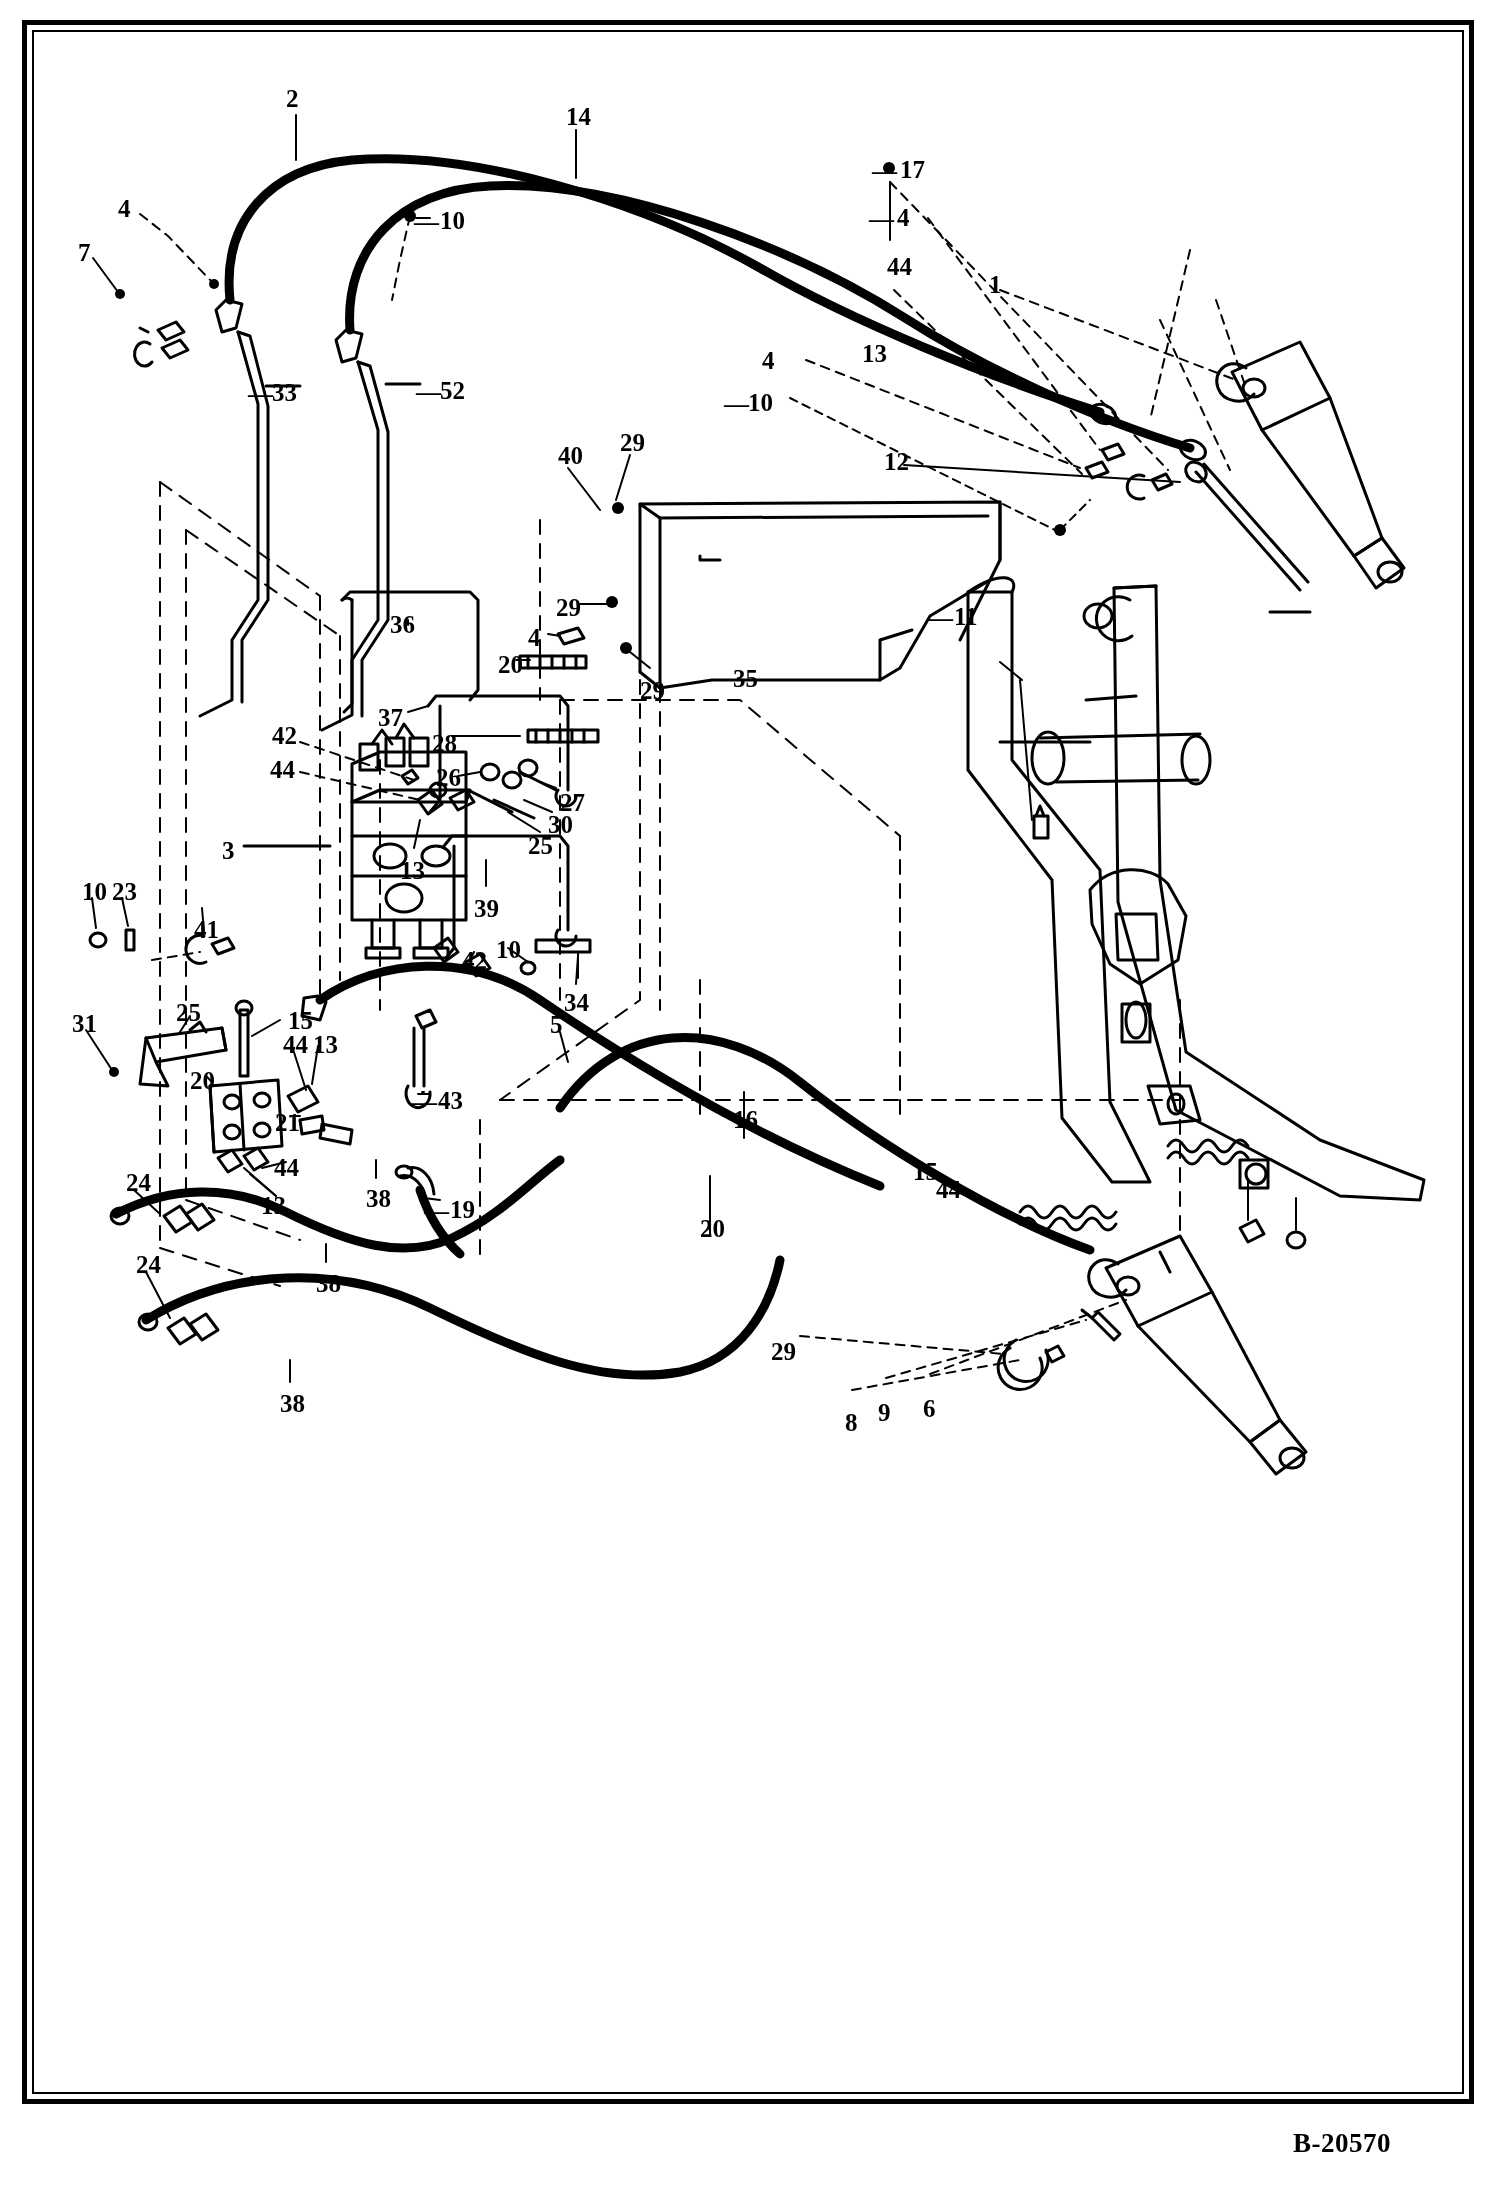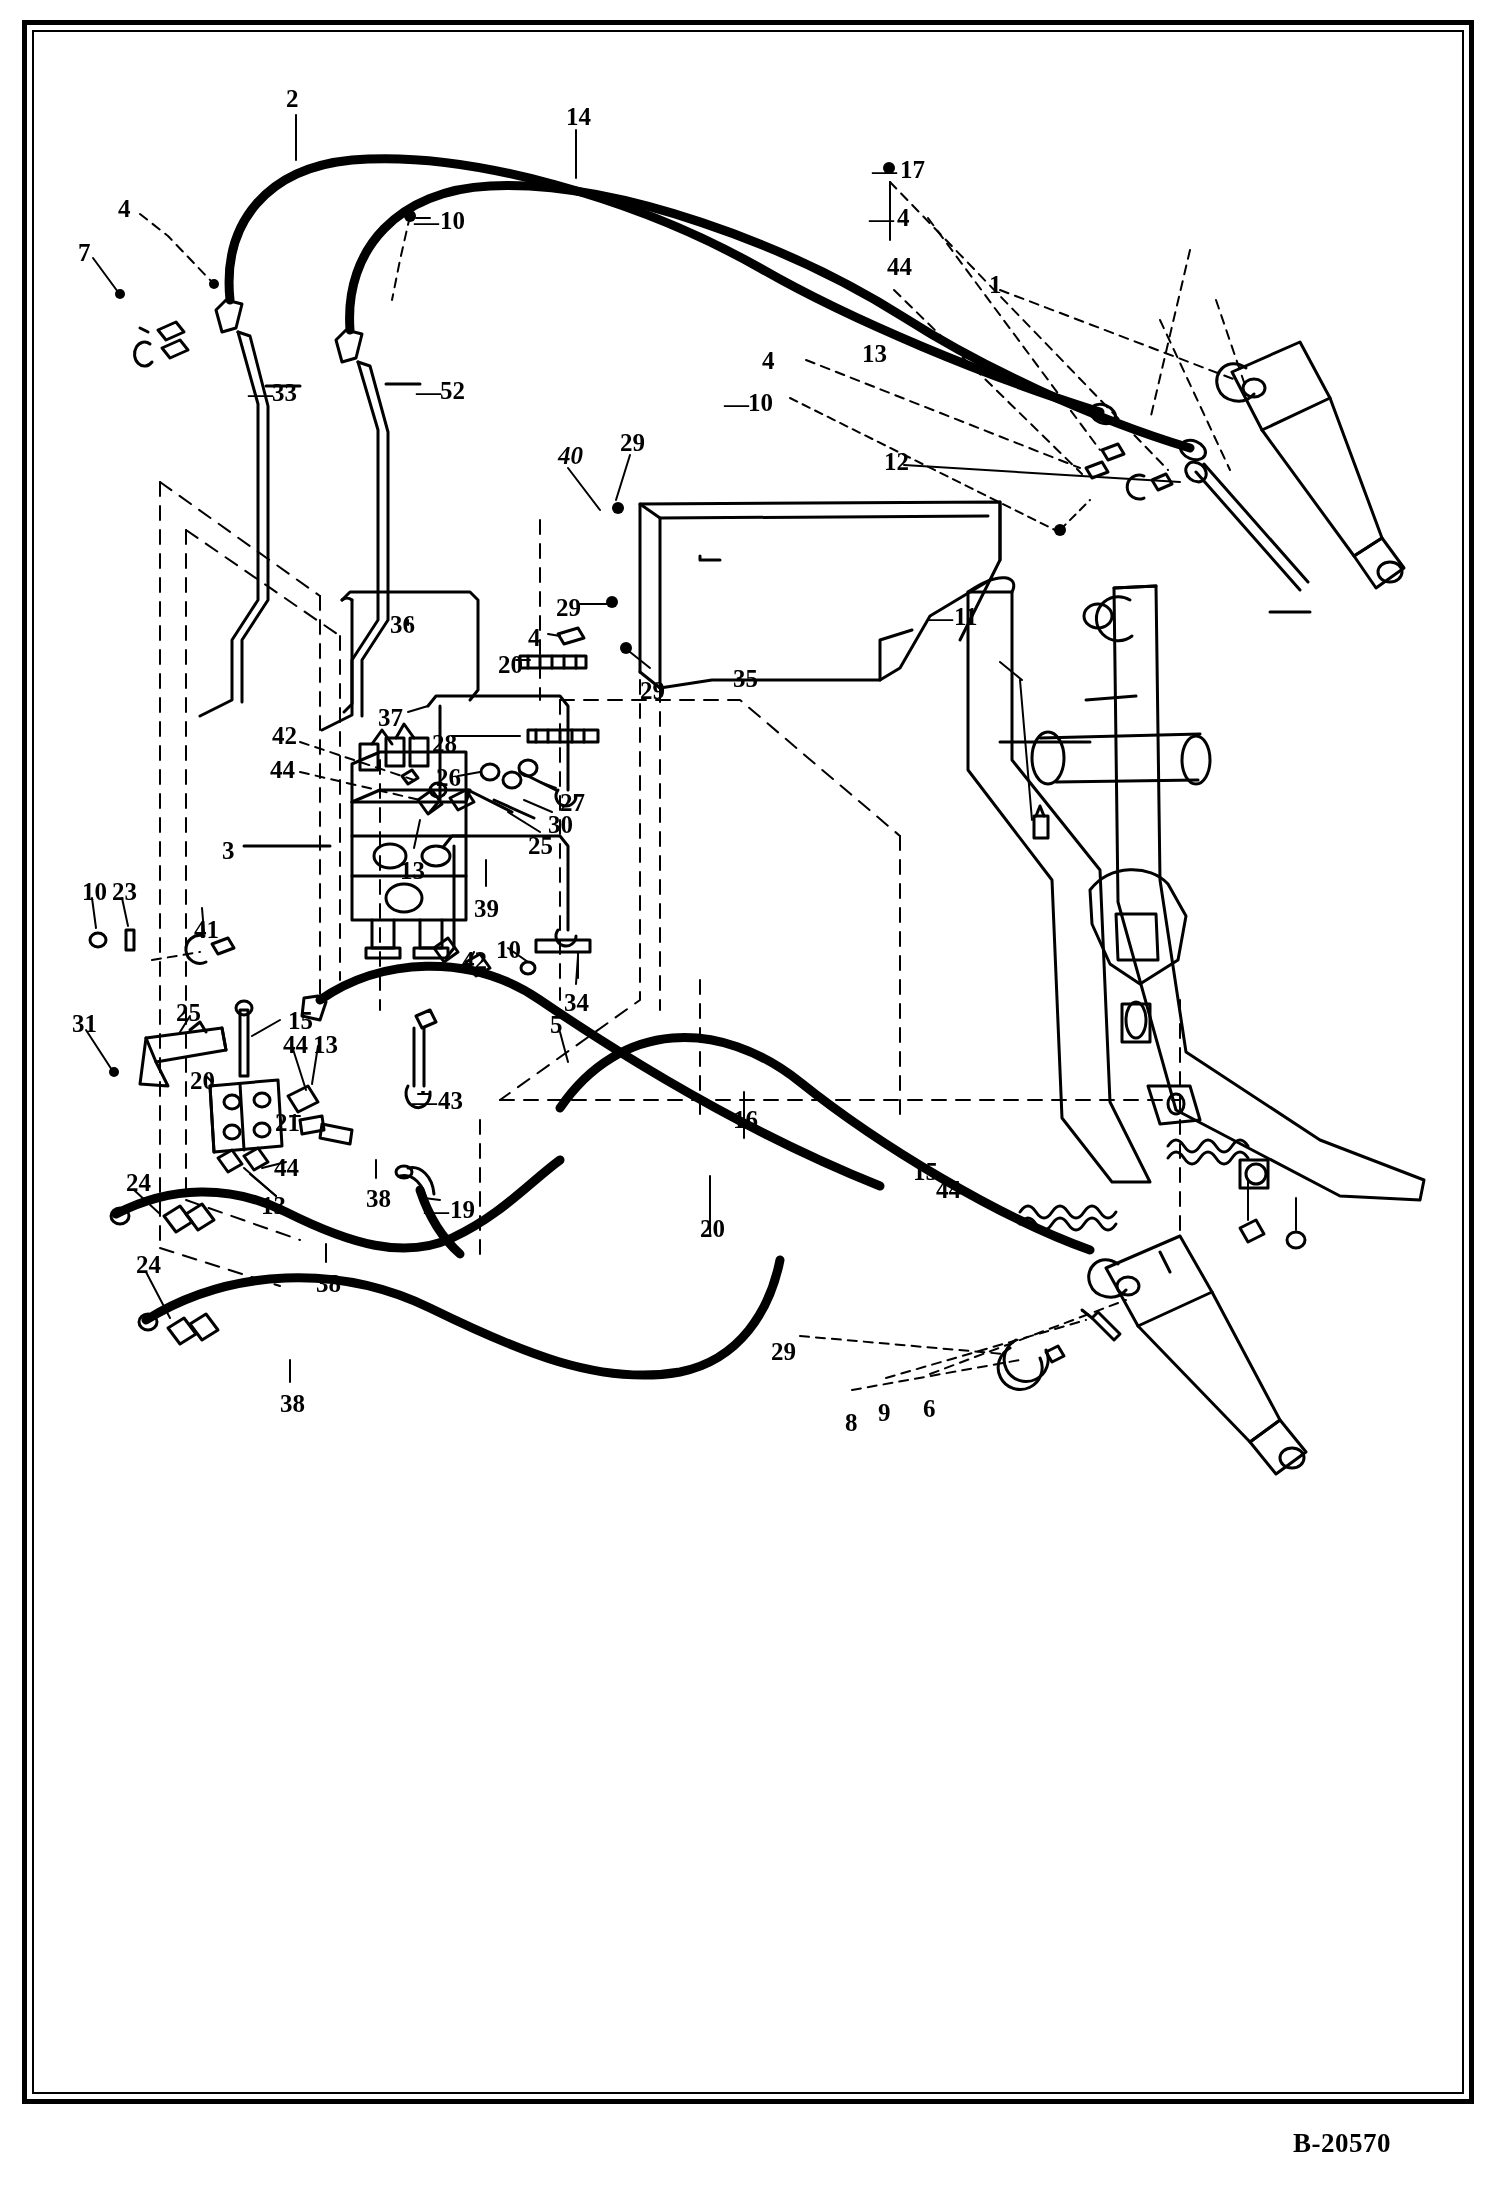--- a/index.html
+++ b/index.html
@@ -430,21 +430,21 @@
   <div class="lbl" style="left:897px;top:205px;">4</div>
   <div class="lbl" style="left:78px;top:240px;">7</div>
   <div class="lbl" style="left:887px;top:254px;">44</div>
   <div class="lbl" style="left:989px;top:272px;">1</div>
   <div class="lbl" style="left:762px;top:348px;">4</div>
   <div class="lbl" style="left:862px;top:341px;">13</div>
   <div class="lbl" style="left:272px;top:380px;">33</div>
   <div class="lbl" style="left:440px;top:378px;">52</div>
   <div class="lbl" style="left:748px;top:390px;">10</div>
   <div class="lbl" style="left:884px;top:449px;">12</div>
-  <div class="lbl" style="left:558px;top:443px;font-style:italic;">40</div>
+  <div class="lbl" style="left:558px;top:443px;">40</div>
   <div class="lbl" style="left:620px;top:430px;">29</div>
   <div class="lbl" style="left:954px;top:604px;">11</div>
   <div class="lbl" style="left:556px;top:595px;">29</div>
   <div class="lbl" style="left:528px;top:625px;">4</div>
   <div class="lbl" style="left:390px;top:612px;">36</div>
   <div class="lbl" style="left:498px;top:652px;">20</div>
   <div class="lbl" style="left:640px;top:678px;">29</div>
   <div class="lbl" style="left:733px;top:634px;margin-top:32px;">35</div>
   <div class="lbl" style="left:378px;top:705px;">37</div>
   <div class="lbl" style="left:432px;top:731px;">28</div>

